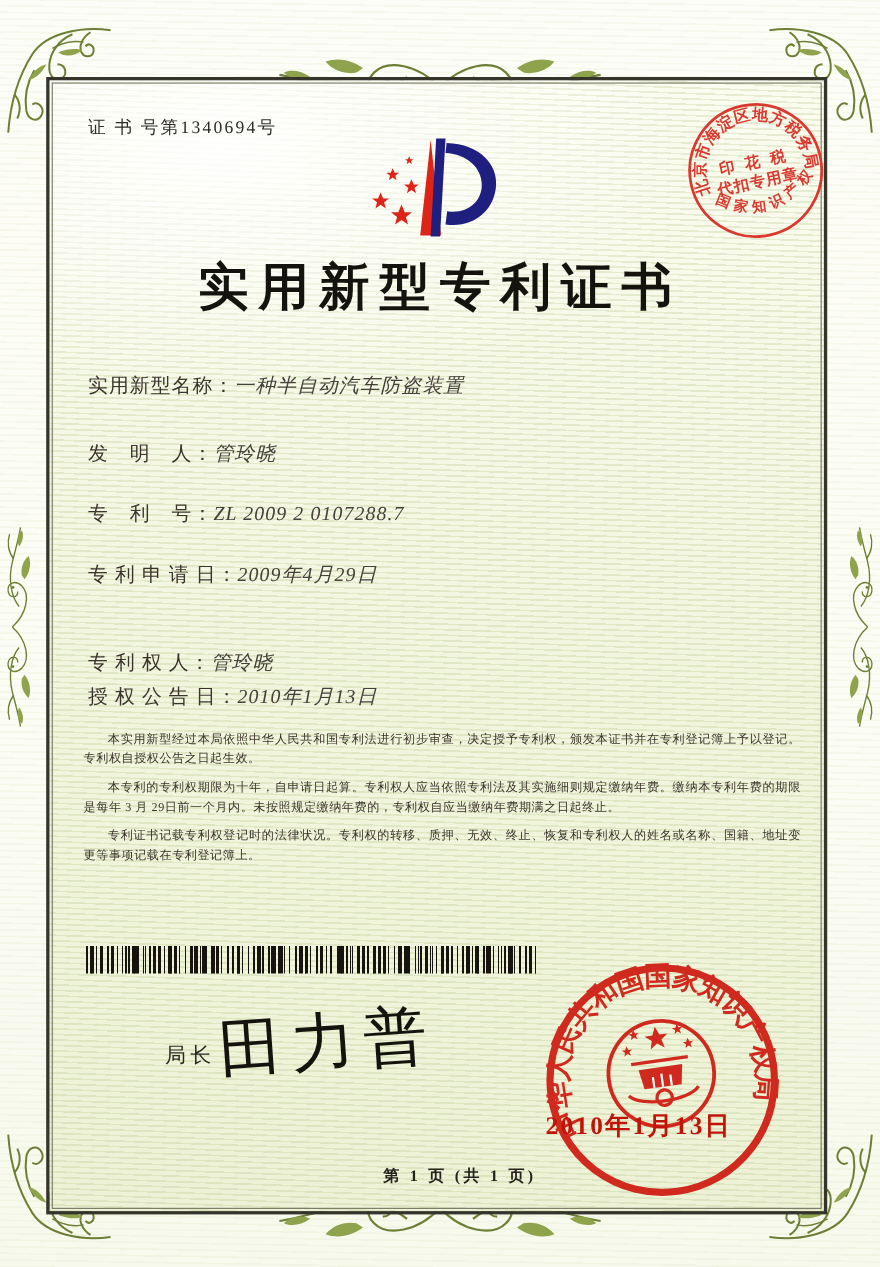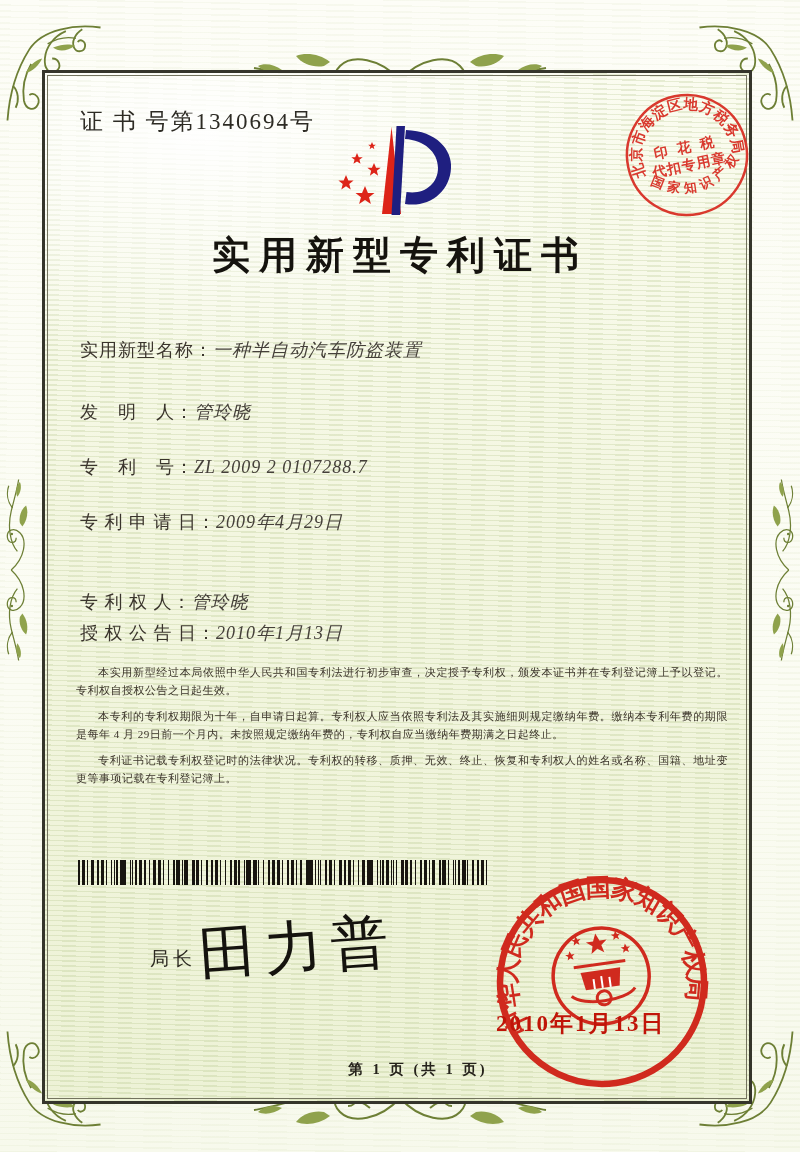--- a/index.html
+++ b/index.html
@@ -11,24 +11,24 @@
   }
   .frame{position:absolute;left:42px;top:70px;width:710px;height:1034px;box-sizing:border-box;
     border:3px solid #35352b;
     background:
       radial-gradient(ellipse 620px 320px at 22% 6%, rgba(255,255,255,0.95), rgba(255,255,255,0) 70%),
       repeating-linear-gradient(2deg, rgba(170,190,125,0.26) 0 1.5px, rgba(255,255,255,0) 1.5px 5px),
       linear-gradient(180deg,#fbfcf0 0%,#f3f6e0 45%,#edf2d6 100%);
   }
   .frame-inner{position:absolute;inset:2px;border:1px solid #73735e;pointer-events:none;}
   .orn{position:absolute;pointer-events:none;}
-  .cert-no{position:absolute;left:80px;top:106px;font-size:23px;letter-spacing:2px;color:#2d2b24;}
+  .cert-no{position:absolute;left:80px;top:106px;font-size:16px;letter-spacing:2px;color:#2d2b24;}
   .logo{position:absolute;left:330px;top:124px;}
   .title{position:absolute;left:0;right:0;top:230px;text-align:center;
-    font-size:38px;font-weight:bold;letter-spacing:9px;color:#15130e;}
+    font-size:46px;font-weight:bold;letter-spacing:9px;color:#15130e;}
   .field{position:absolute;left:80px;font-size:18px;color:#3a342c;letter-spacing:1px;white-space:nowrap;}
   .field .flabel{color:#3a342c;}
   .field .fvalue{color:#45403a;font-style:italic;}
   .paras{position:absolute;left:76px;top:664px;width:652px;}
   .paras p{margin:0 0 9px 0;font-size:11px;line-height:1.6;color:#3b342a;
     text-indent:2em;text-align:justify;letter-spacing:0.5px;}
   .barcode{position:absolute;left:78px;top:860px;width:412px;height:25px;
     background-image:
       repeating-linear-gradient(90deg,#17140f 0 2px,transparent 2px 4px,#17140f 4px 7px,transparent 7px 9px,#17140f 9px 10px,transparent 10px 14px,#17140f 14px 15px,transparent 15px 19px),
       repeating-linear-gradient(90deg,transparent 0 5px,#17140f 5px 6px,transparent 6px 13px,#17140f 13px 16px,transparent 16px 23px,#17140f 23px 24px,transparent 24px 31px);
@@ -166,21 +166,21 @@
   </div>
   <div class="field" style="top:590px">
     <span class="flabel">专 利 权 人：</span><span class="fvalue">管玲晓</span>
   </div>
   <div class="field" style="top:621px">
     <span class="flabel">授 权 公 告 日：</span><span class="fvalue">2010年1月13日</span>
   </div>
 
   <div class="paras">
     <p>本实用新型经过本局依照中华人民共和国专利法进行初步审查，决定授予专利权，颁发本证书并在专利登记簿上予以登记。专利权自授权公告之日起生效。</p>
-    <p>本专利的专利权期限为十年，自申请日起算。专利权人应当依照专利法及其实施细则规定缴纳年费。缴纳本专利年费的期限是每年 4 月 29日前一个月内。未按照规定缴纳年费的，专利权自应当缴纳年费期满之日起终止。</p>
+    <p>本专利的专利权期限为十年，自申请日起算。专利权人应当依照专利法及其实施细则规定缴纳年费。缴纳本专利年费的期限是每年 3 月 29日前一个月内。未按照规定缴纳年费的，专利权自应当缴纳年费期满之日起终止。</p>
     <p>专利证书记载专利权登记时的法律状况。专利权的转移、质押、无效、终止、恢复和专利权人的姓名或名称、国籍、地址变更等事项记载在专利登记簿上。</p>
   </div>
 
   <div class="barcode"></div>
 
   <div class="sig-title">局长</div>
   <svg class="signature" width="240" height="105" viewBox="0 0 240 105">
     <text x="10" y="72" font-size="58" fill="#15130e" transform="rotate(-4 10 72)" letter-spacing="8">田力普</text>
   </svg>
 

